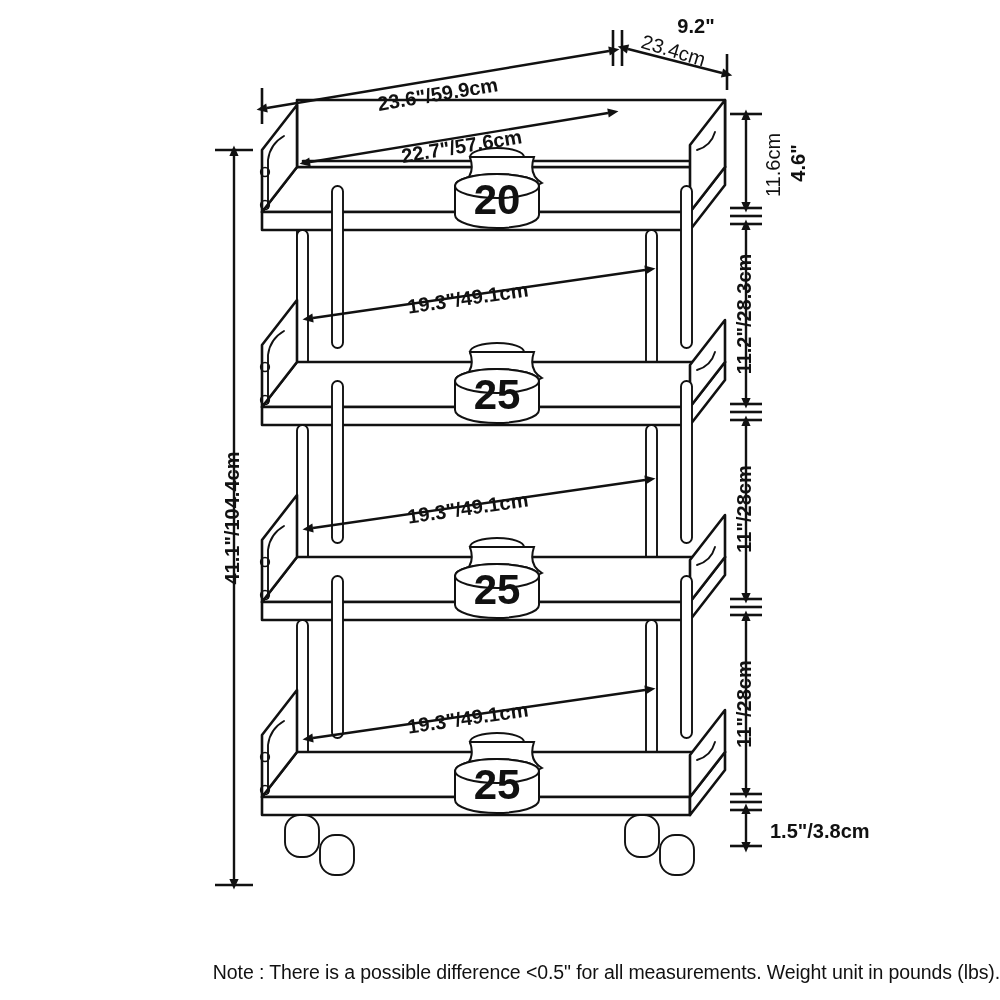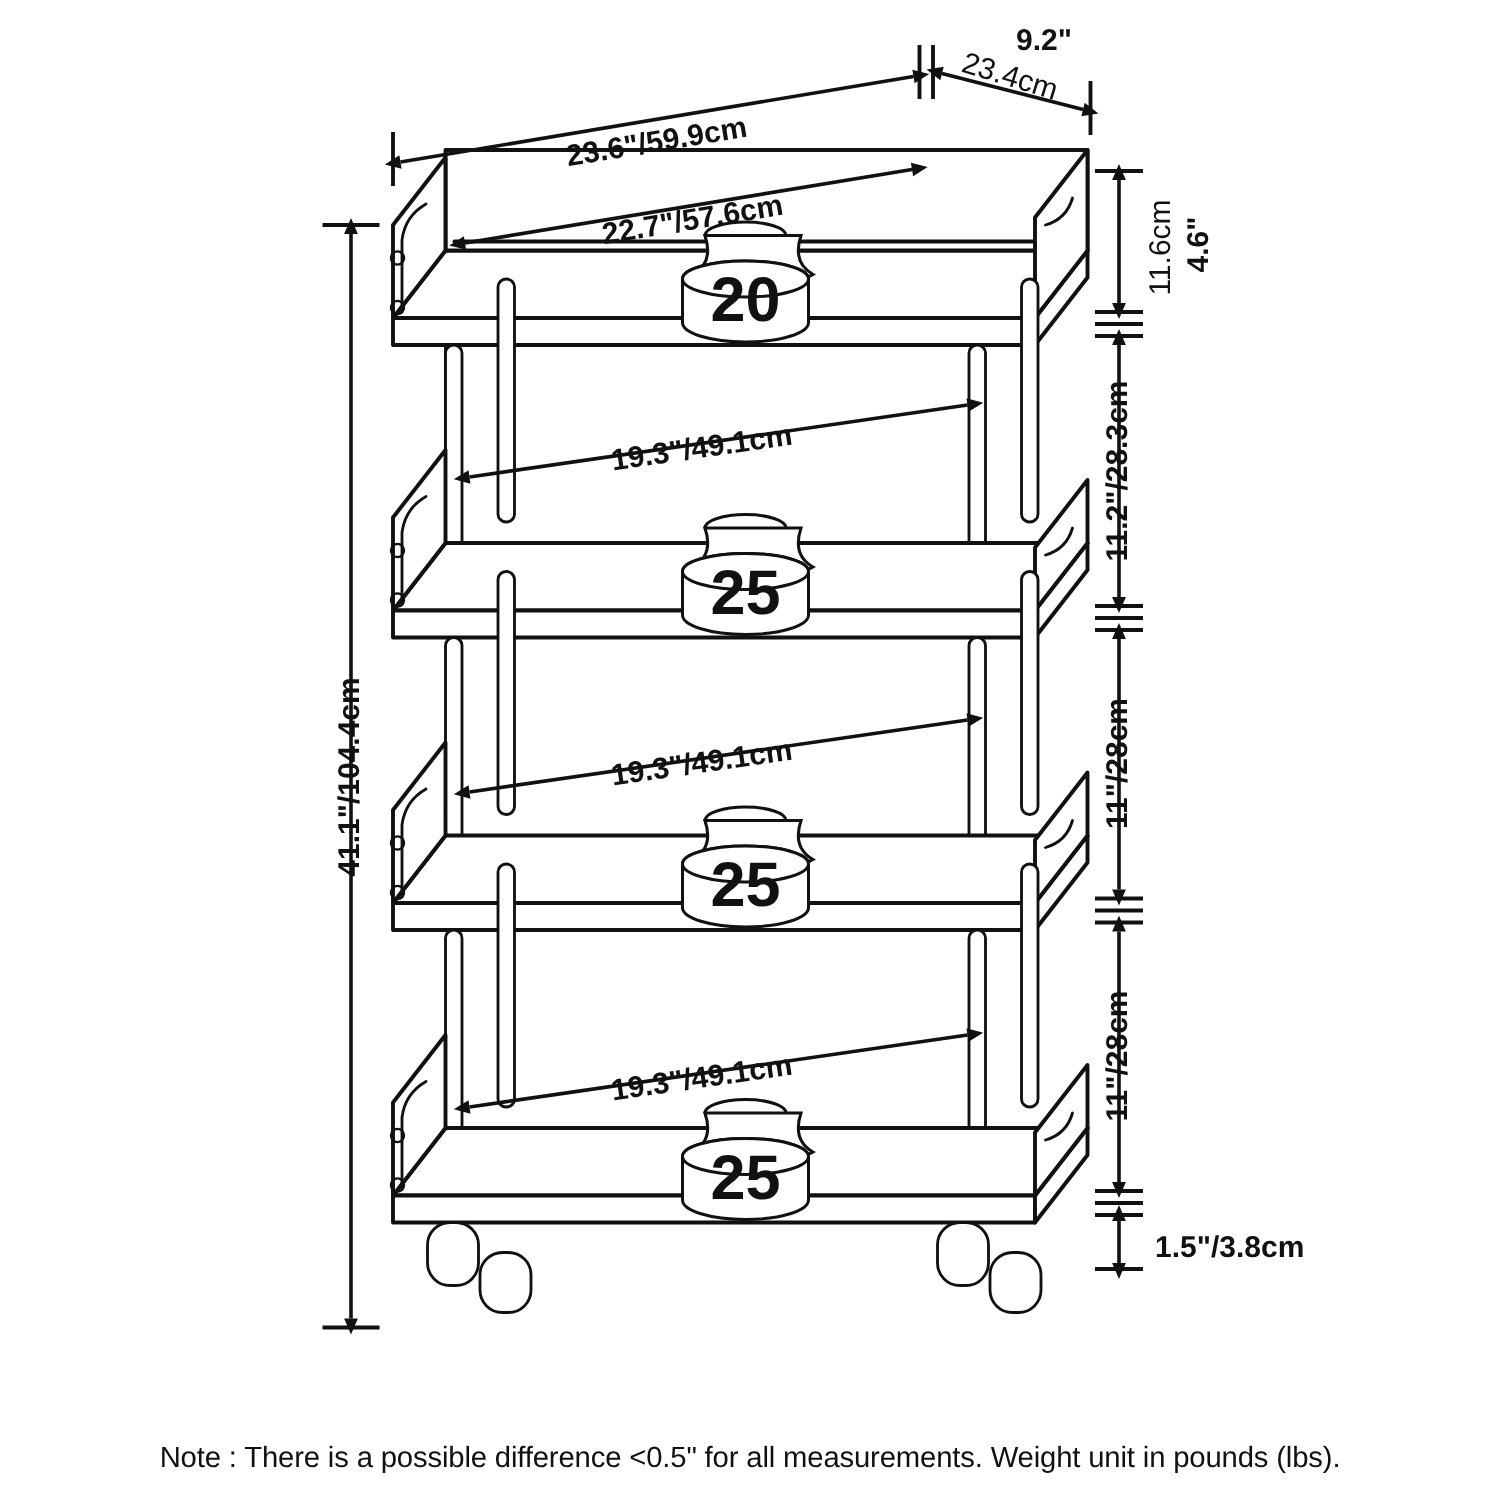--- a/index.html
+++ b/index.html
@@ -16,21 +16,21 @@
     width:1000px;height:1000px;
   }
   svg#diagram{
     position:absolute;top:0;left:0;
     width:1000px;height:1000px;
     display:block;
   }
   .note-bar{
     position:absolute;
     left:0;right:0;bottom:16px;
-    text-align:center;
+    text-align:right;
     font-size:19.5px;
     font-family:"Liberation Sans", sans-serif;
     color:#111;
     letter-spacing:-0.1px;
     white-space:nowrap;
   }
   
   text{
     font-family:"Liberation Sans", sans-serif;
     fill:#111111;

